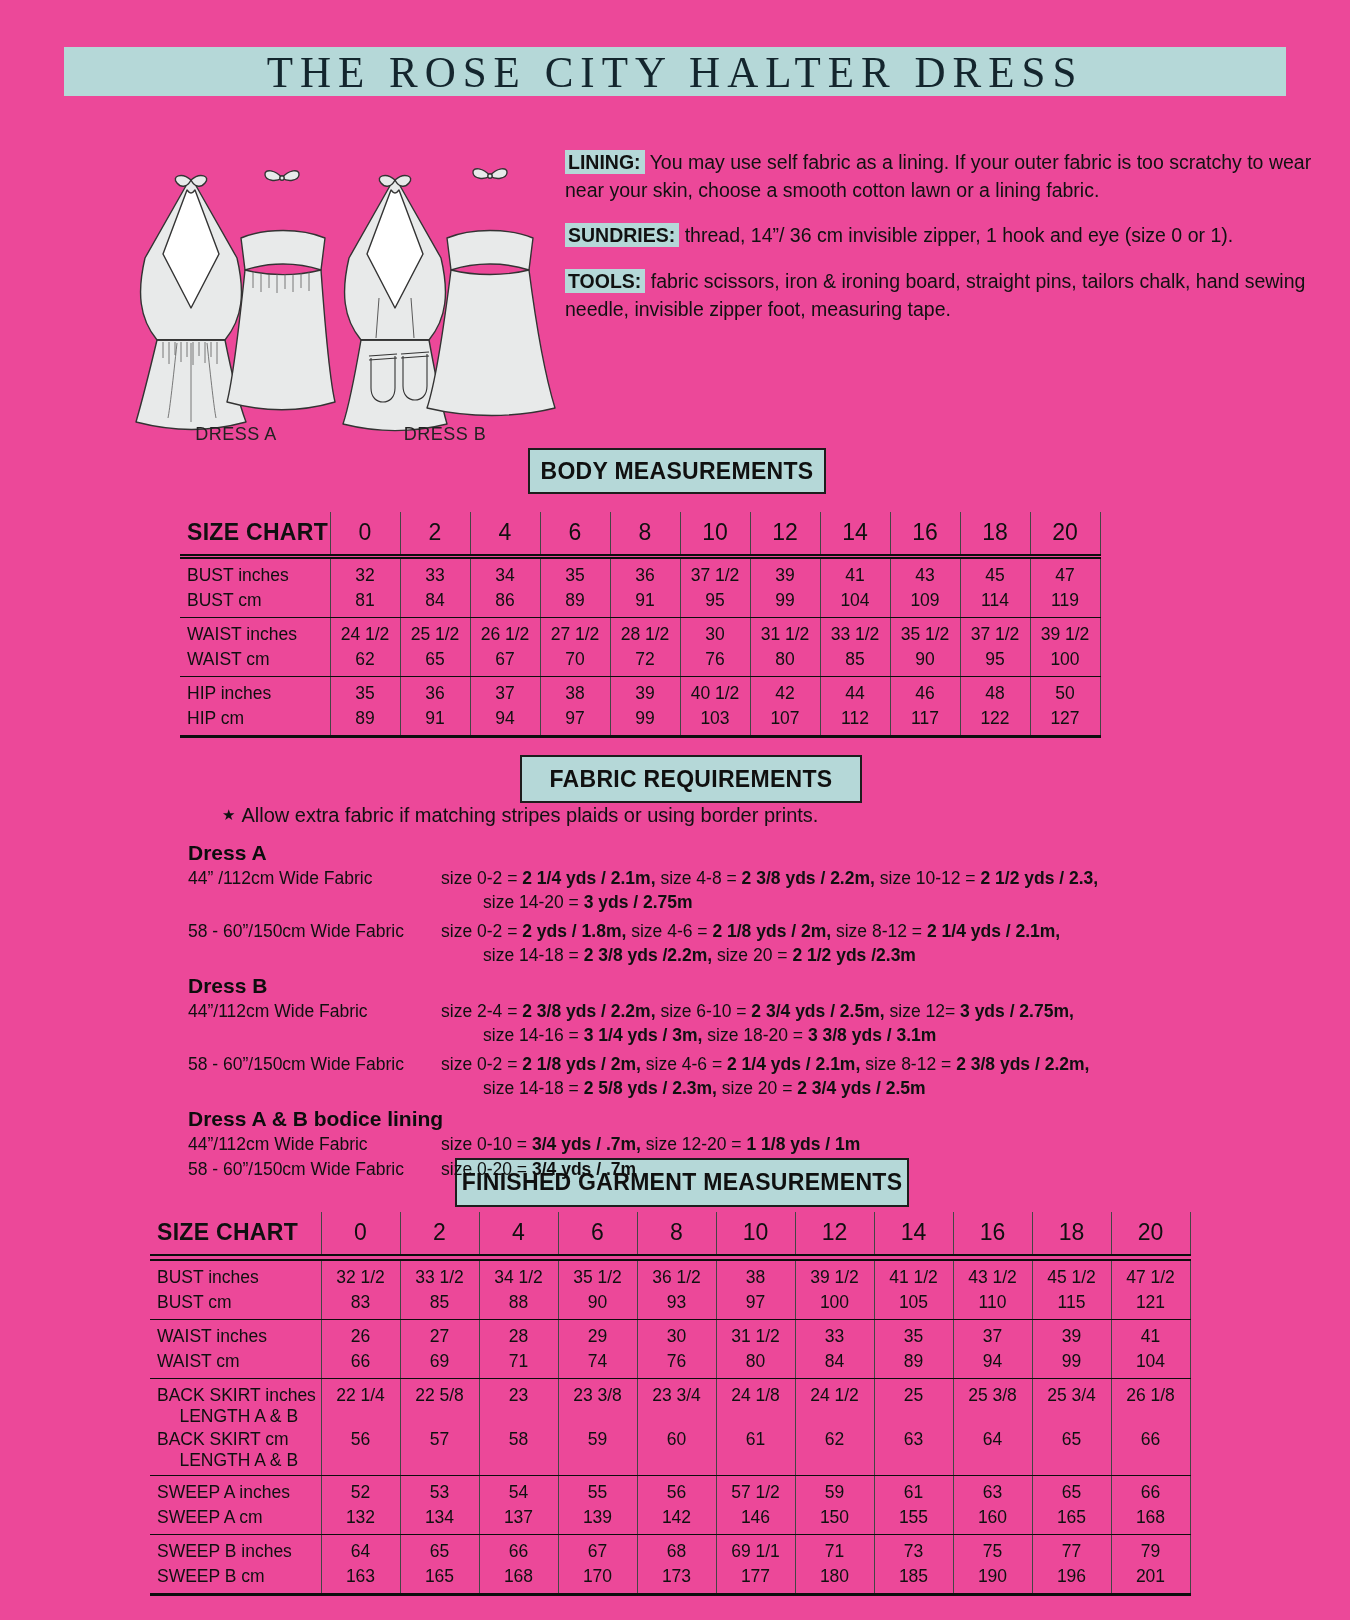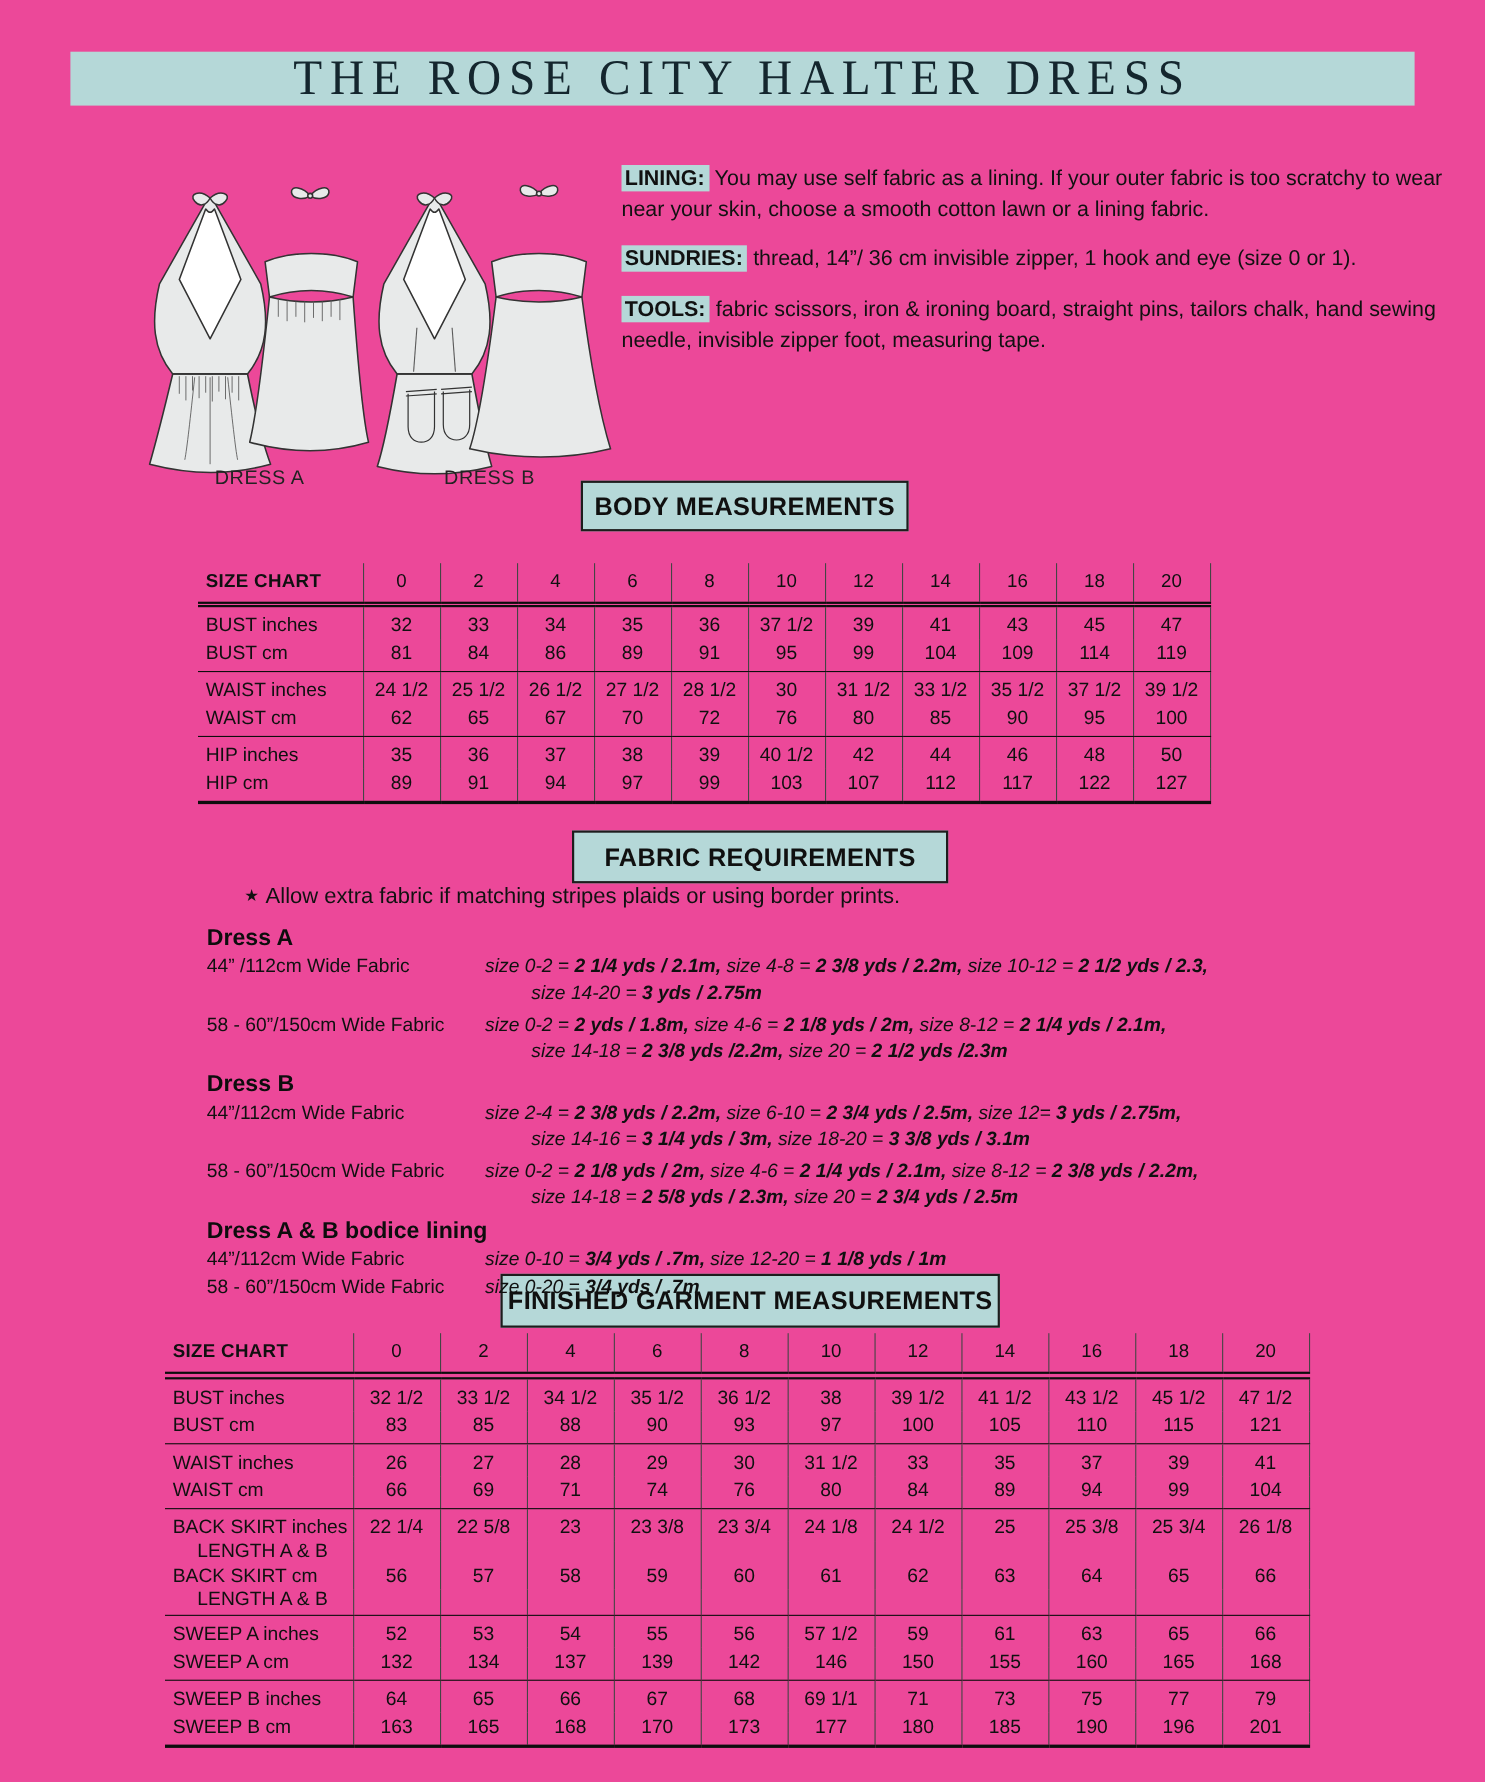--- a/index.html
+++ b/index.html
@@ -20,34 +20,34 @@
 
   
   .info{position:absolute;left:565px;top:149px;width:748px;font-size:19.5px;line-height:1.42;color:#111;}
   .info p{margin:0 0 18px 0;}
   .hl{background:#b5d8d8;font-weight:bold;padding:1px 4px 1px 3px;}
 
   
   .secbox{position:absolute;background:#b5d8d8;border:2.5px solid #1d1d1d;
           display:flex;align-items:center;justify-content:center;
           font-weight:bold;font-size:23px;color:#101010;letter-spacing:.3px;}
-  #boxBody{left:528px;top:437px;width:294px;height:42px;}
+  #boxBody{left:528px;top:448px;width:294px;height:42px;}
   #boxFabric{left:520px;top:755px;width:338px;height:44px;}
   #boxFinished{left:455px;top:1158px;width:450px;height:45px;}
 
   
   table.meas{position:absolute;border-collapse:collapse;table-layout:fixed;}
   #bodyTable{left:180px;top:512px;width:920px;}
   #finTable{left:150px;top:1212px;width:1040px;}
   #bodyTable col{width:70px;} #bodyTable col.clbl{width:150px;}
   #finTable col{width:79px;} #finTable col.clbl{width:171px;}
   .meas th,.meas td{font-size:17.5px;font-weight:normal;text-align:center;
           padding:2px 0;white-space:nowrap;color:#101010;}
   .meas .lbl{text-align:left;padding-left:7px;}
-  .meas thead th{padding:7px 0 8px 0;font-size:17px;}
+  .meas thead th{padding:7px 0 8px 0;font-size:23px;}
   .meas thead th.lbl{font-weight:bold;letter-spacing:.3px;}
   .meas tr > * + *{border-left:1.6px solid #454545;}
   .meas tr > *:last-child{border-right:1.6px solid #454545;}
   #bodyTable thead th{border-bottom:5px double #0d0d0d;}
   #finTable thead th{border-bottom:7px double #0d0d0d;}
   .meas tbody tr:first-child > *{padding-top:6px;}
   .meas tbody tr:last-child > *{padding-bottom:6px;}
   .meas tr.gend > *{border-bottom:1.7px solid #0d0d0d;}
   .meas tr.tend > *{border-bottom:3px solid #0d0d0d;}
   .meas tr.sub > *{padding-top:0;padding-bottom:2px;line-height:17px;font-size:17.5px;text-align:center;}
@@ -55,21 +55,21 @@
   
   .note{position:absolute;left:222px;top:804px;font-size:20px;color:#111;}
   .star{font-size:15px;vertical-align:2px;margin-right:6px;}
   .fabric{position:absolute;left:188px;top:834px;width:1040px;font-size:17.5px;
           line-height:24px;color:#101010;}
   .fabric h3{margin:6px 0 0 0;font-size:21px;line-height:25px;color:#0d0d0d;}
   .entry{display:flex;margin-top:1px;}
   .entry.gap{margin-top:5px;}
   .elabel{width:253px;flex:none;}
   .lines{flex:1;}
-  .fr-line{white-space:nowrap;font-style:italic;}
+  .fr-line{white-space:nowrap;}
   .fr-line.wrap{margin-left:42px;}
   .fr-line b{font-weight:bold;}
 </style>
 </head>
 <body>
 
 <div class="page">
 
   <div class="banner">
     <div class="title">THE ROSE CITY HALTER DRESS</div>

